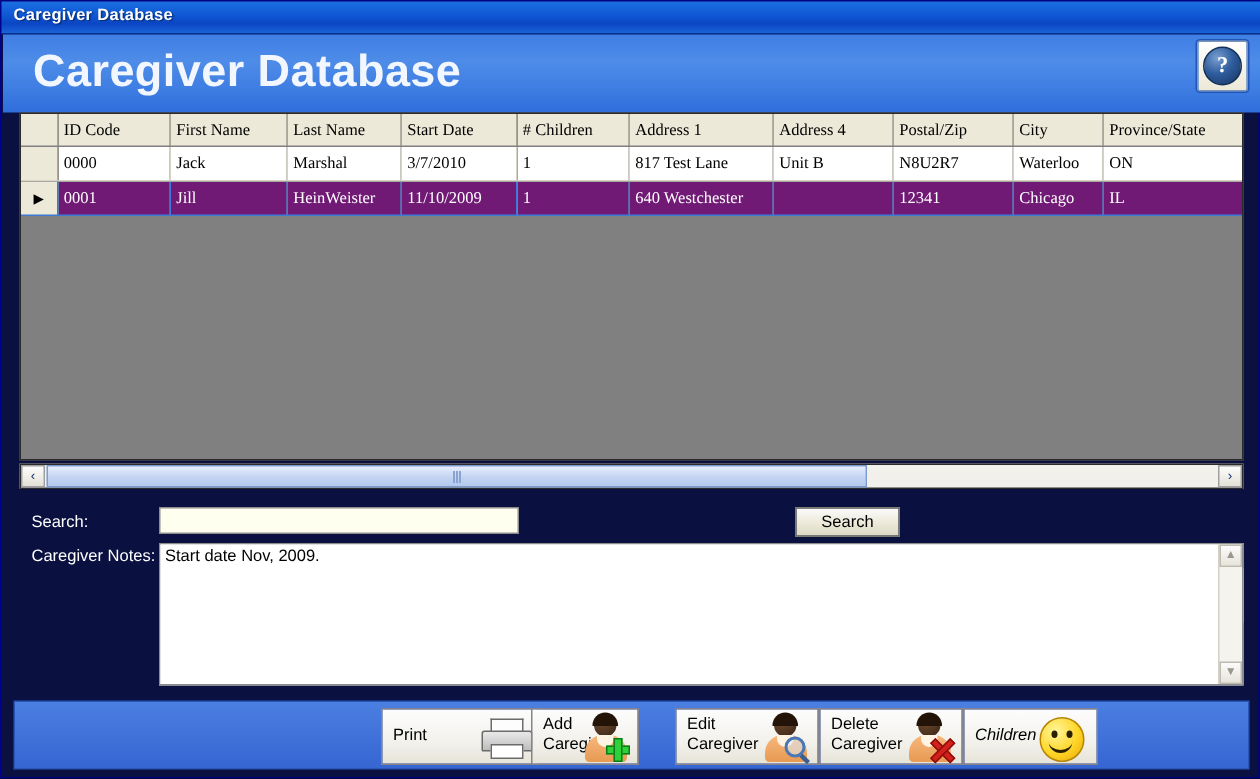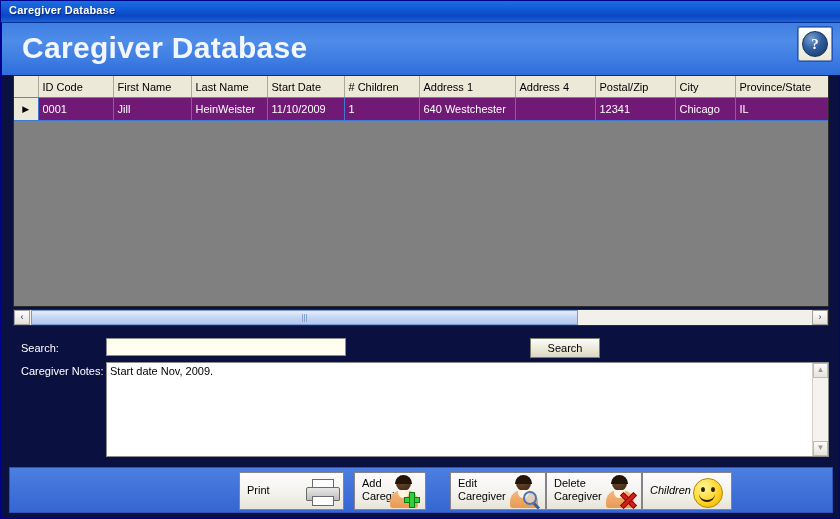--- a/index.html
+++ b/index.html
@@ -54,20 +54,21 @@
     line-height:24px;text-align:center;color:#fff;font-size:15px;font-weight:bold;
     font-family:"Liberation Serif",serif;
   }
   
   .grid{
     position:absolute;left:12px;top:74px;width:816px;height:232px;
     background:#808080;
     border:1px solid #2b2b2b;
     box-sizing:border-box;
     overflow:hidden;
+    font-family:Liberation Serif, serif;
   }
   .grid table{border-collapse:collapse;table-layout:fixed;width:816px;font-size:11px;}
   .grid th{
     background:#ece9d8;color:#000;font-weight:normal;text-align:left;
     padding:2px 4px;height:17px;
     border-right:1px solid #aca899;border-bottom:1px solid #808080;
     white-space:nowrap;overflow:hidden;
   }
   .grid th.sel{width:24px;padding:0;}
   .grid td{
@@ -255,20 +256,33 @@
           <th>Start Date</th>
           <th># Children</th>
           <th>Address 1</th>
           <th>Address 4</th>
           <th>Postal/Zip</th>
           <th>City</th>
           <th>Province/State</th>
         </tr>
       </thead>
       <tbody>
+        <tr>
+          <td class="sel"><span class="rowmark"></span></td>
+          <td>0000</td>
+          <td>Jack</td>
+          <td>Marshal</td>
+          <td>3/7/2010</td>
+          <td>1</td>
+          <td>817 Test Lane</td>
+          <td>Unit B</td>
+          <td>N8U2R7</td>
+          <td>Waterloo</td>
+          <td>ON</td>
+        </tr>
         <tr class="selected">
           <td class="sel"><span class="rowmark">▶</span></td>
           <td>0001</td>
           <td>Jill</td>
           <td>HeinWeister</td>
           <td>11/10/2009</td>
           <td>1</td>
           <td>640 Westchester</td>
           <td></td>
           <td>12341</td>
@@ -306,21 +320,21 @@
   <div class="notes-wrap">
     <textarea class="notes-area" style="">Start date Nov, 2009.</textarea>
     <div class="notes-scroll">
       <div class="ns-btn ns-up">▲</div>
       <div class="ns-btn ns-down">▼</div>
     </div>
   </div>
 
   <div class="footer">
 
-    <div class="btn" style="left:229px;width:105px;">
+    <div class="btn" style="left:244px;width:105px;">
       <div class="cap mid">Print</div>
       <div class="ico-printer">
         <div class="pr-top"></div>
           <div class="pr-body"></div>
           <div class="pr-out"></div>
       </div>
     </div>
 
     <div class="btn" style="left:344px;width:72px;">
       <div class="cap">Add

